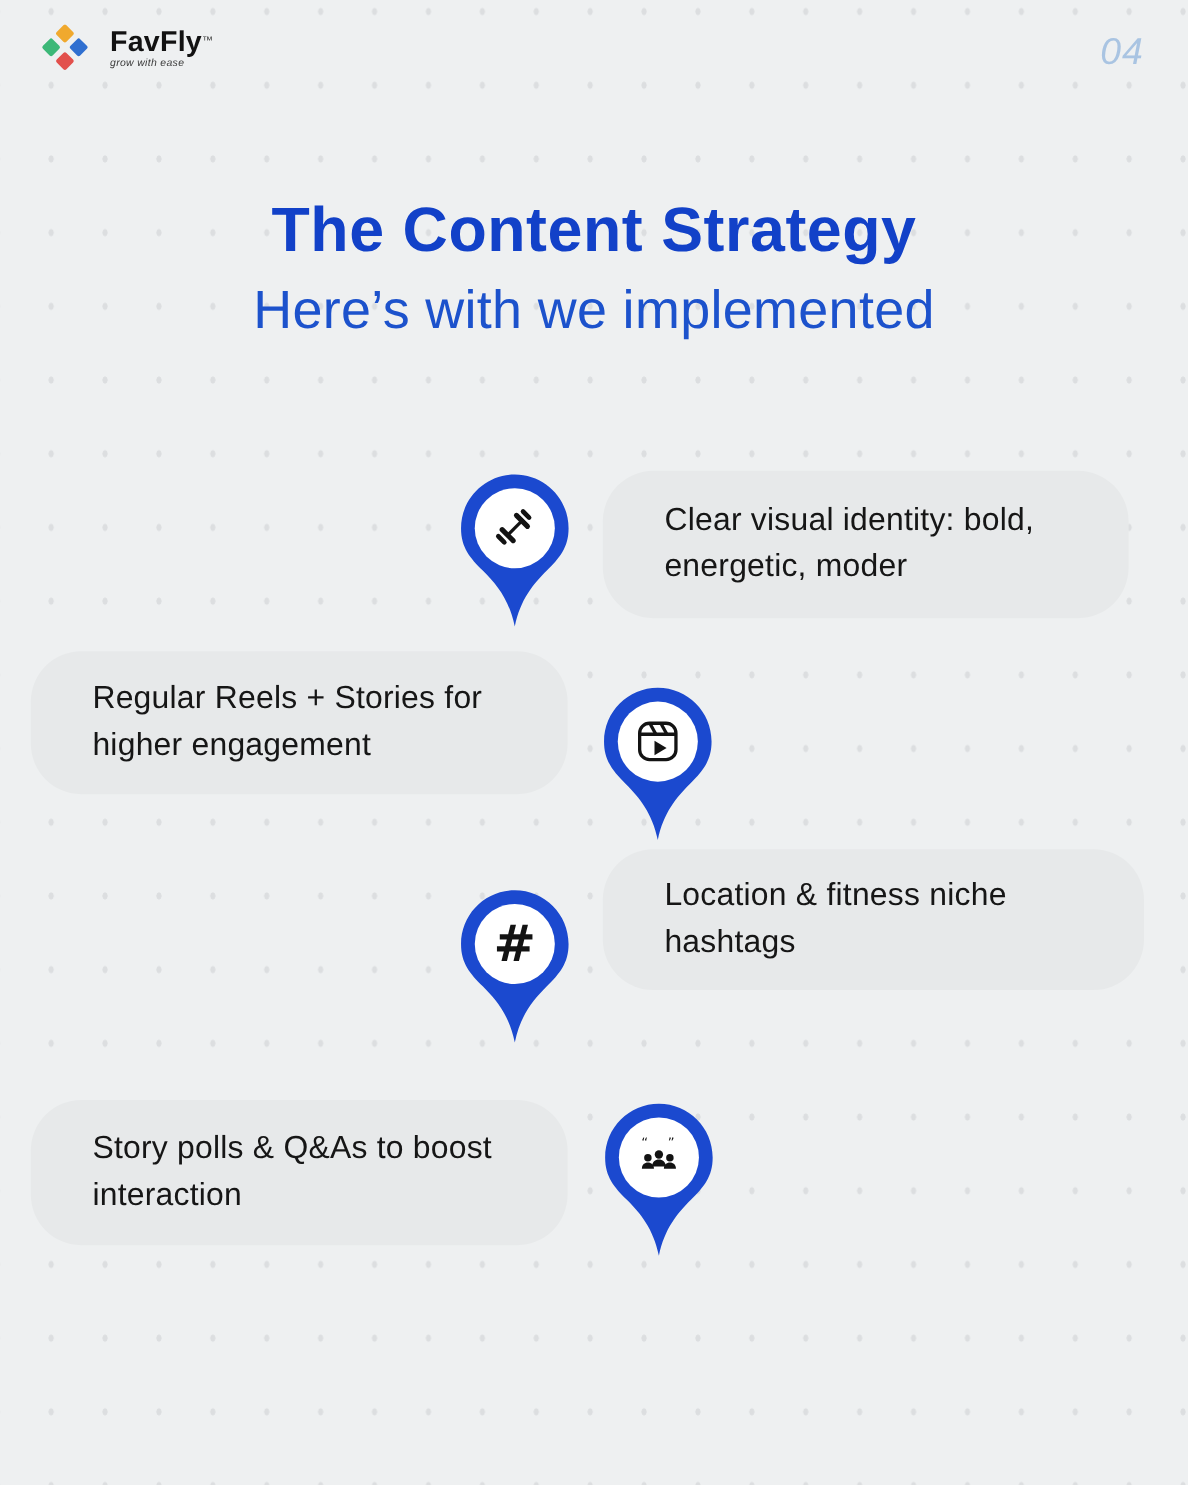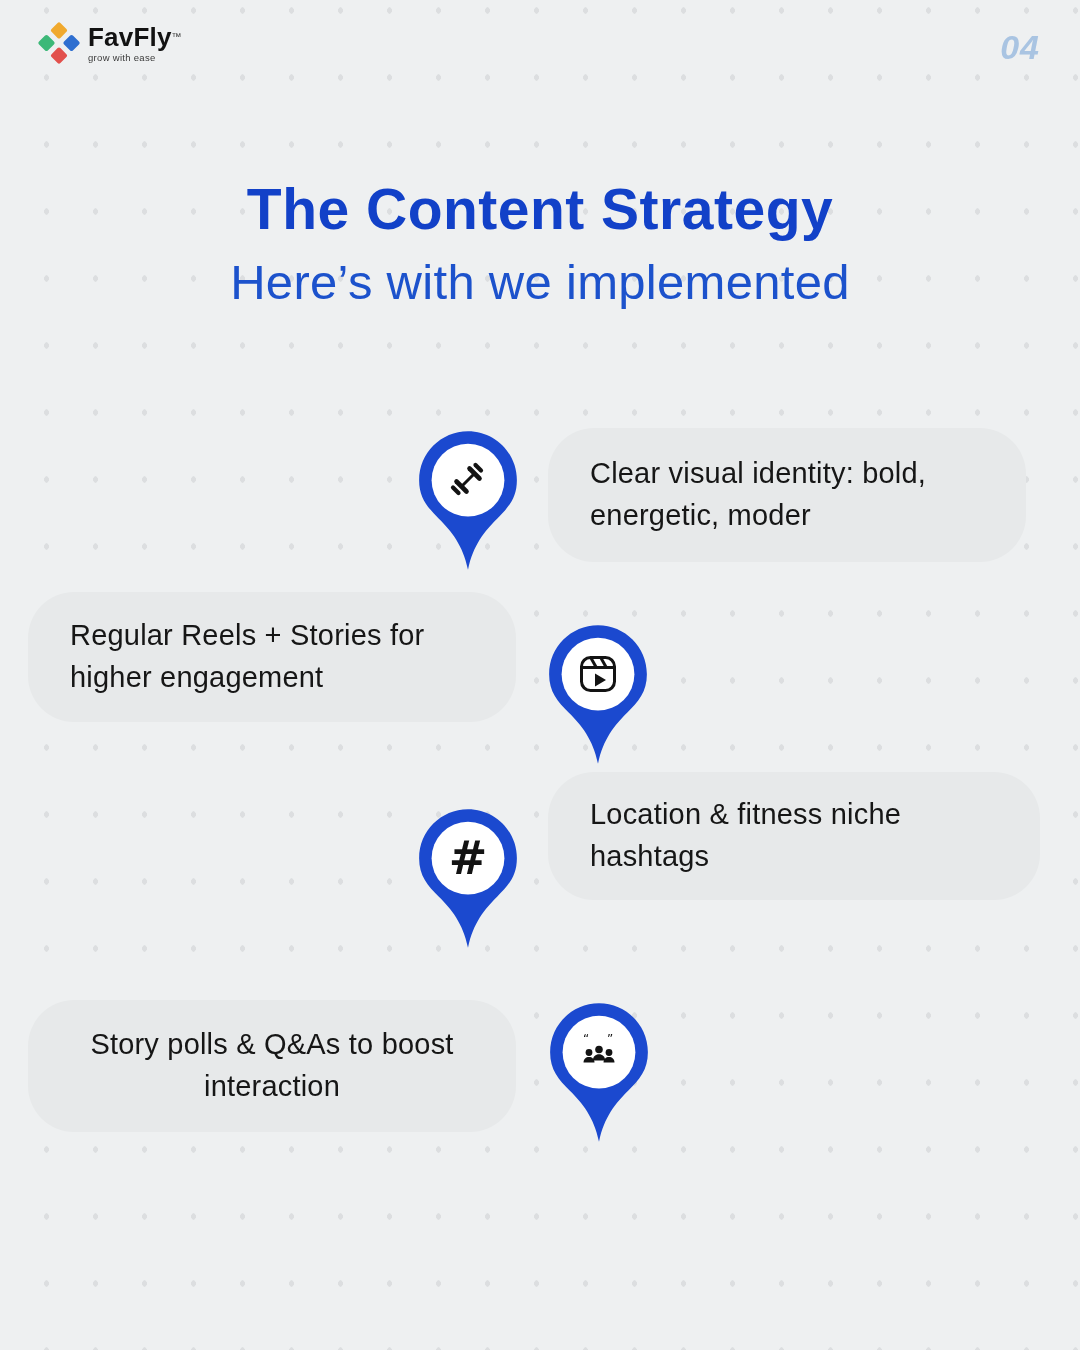--- a/index.html
+++ b/index.html
@@ -22,30 +22,30 @@
     width:1080px;height:1350px;
     overflow:hidden;
     background-color:var(--background);
     background-image:radial-gradient(var(--dot-gray) 2.1px, transparent 2.6px);
     background-size:49px 67px;
     background-position:22px 44px;
   }
   
   .logo{
     position:absolute;left:38px;top:22px;
-    display:flex;align-items:center;gap:8px;
+    display:flex;align-items:center;gap:20px;
   }
   .logo-icon{width:42px;height:42px;}
   .logo-text{display:flex;flex-direction:column;line-height:1;}
   .logo-name{font-size:26px;font-weight:700;color:#121212;letter-spacing:.2px;}
   .logo-tm{font-size:10px;vertical-align:super;font-weight:400;color:#333;}
-  .logo-tagline{font-size:9.5px;color:#3a3a3a;margin-top:3px;letter-spacing:.3px;}
+  .logo-tagline{font-size:9.5px;color:#3a3a3a;margin-top:3px;letter-spacing:.3px;font-style:italic;}
   .page-number{
     position:absolute;top:28px;right:40px;
-    font-size:34px;font-style:italic;font-weight:700;
+    font-size:34px;font-style:italic;font-weight:400;
     color:var(--page-number-blue);letter-spacing:1px;
   }
   
   .title-block{position:absolute;top:176px;left:0;width:100%;text-align:center;}
   .main-title{
     margin:0;font-size:57px;font-weight:700;letter-spacing:.5px;
     color:var(--accent-blue);
   }
   .sub-title{
     margin:12px 0 0 0;font-size:49px;font-weight:500;
@@ -54,21 +54,21 @@
   
   .card{
     position:absolute;
     background:var(--card-gray);
     border-radius:46px;
     display:flex;align-items:center;
     box-sizing:border-box;
     padding:0 42px;
   }
   .card p{
-    margin:0;font-size:29px;line-height:1.44;font-weight:500;
+    margin:14px;font-size:29px;line-height:1.44;font-weight:500;
     color:var(--text-dark);letter-spacing:.2px;
   }
   
   .pin{position:absolute;width:104px;height:146px;}
   .pin svg.pin-shape{display:block;width:104px;height:146px;}
   .pin-icon{
     position:absolute;left:52px;top:52px;transform:translate(-50%,-50%);
     display:flex;align-items:center;justify-content:center;
   }
   .hash-symbol{
@@ -153,21 +153,21 @@
       <circle cx="50" cy="50" r="35" fill="#ffffff"></circle>
     </svg>
     <span class="pin-icon">
       <span class="hash-symbol">#</span>
     </span>
   </div>
   <div class="card" style="left:548px;top:772px;width:492px;height:128px;">
     <p>Location &amp; fitness niche hashtags</p>
   </div>
 
-  <div class="card" style="left:28px;top:1000px;width:488px;height:132px;text-align:center;">
+  <div class="card" style="left:28px;top:1000px;width:488px;height:132px;">
     <p>Story polls &amp; Q&amp;As to boost interaction</p>
   </div>
   <div class="pin" style="left:547px;top:1000px;">
     <svg class="pin-shape" viewBox="0 0 100 140">
       <path d="M50 3 C24 3 3 24 3 50 C3 67 11 76 22 87 C34 99 45 112 50 136 C55 112 66 99 78 87 C89 76 97 67 97 50 C97 24 76 3 50 3 Z" fill="#1b49cf"></path>
       <circle cx="50" cy="50" r="35" fill="#ffffff"></circle>
     </svg>
     <span class="pin-icon">
       <svg width="46" height="46" viewBox="0 0 46 46">
         <g fill="#131313">

